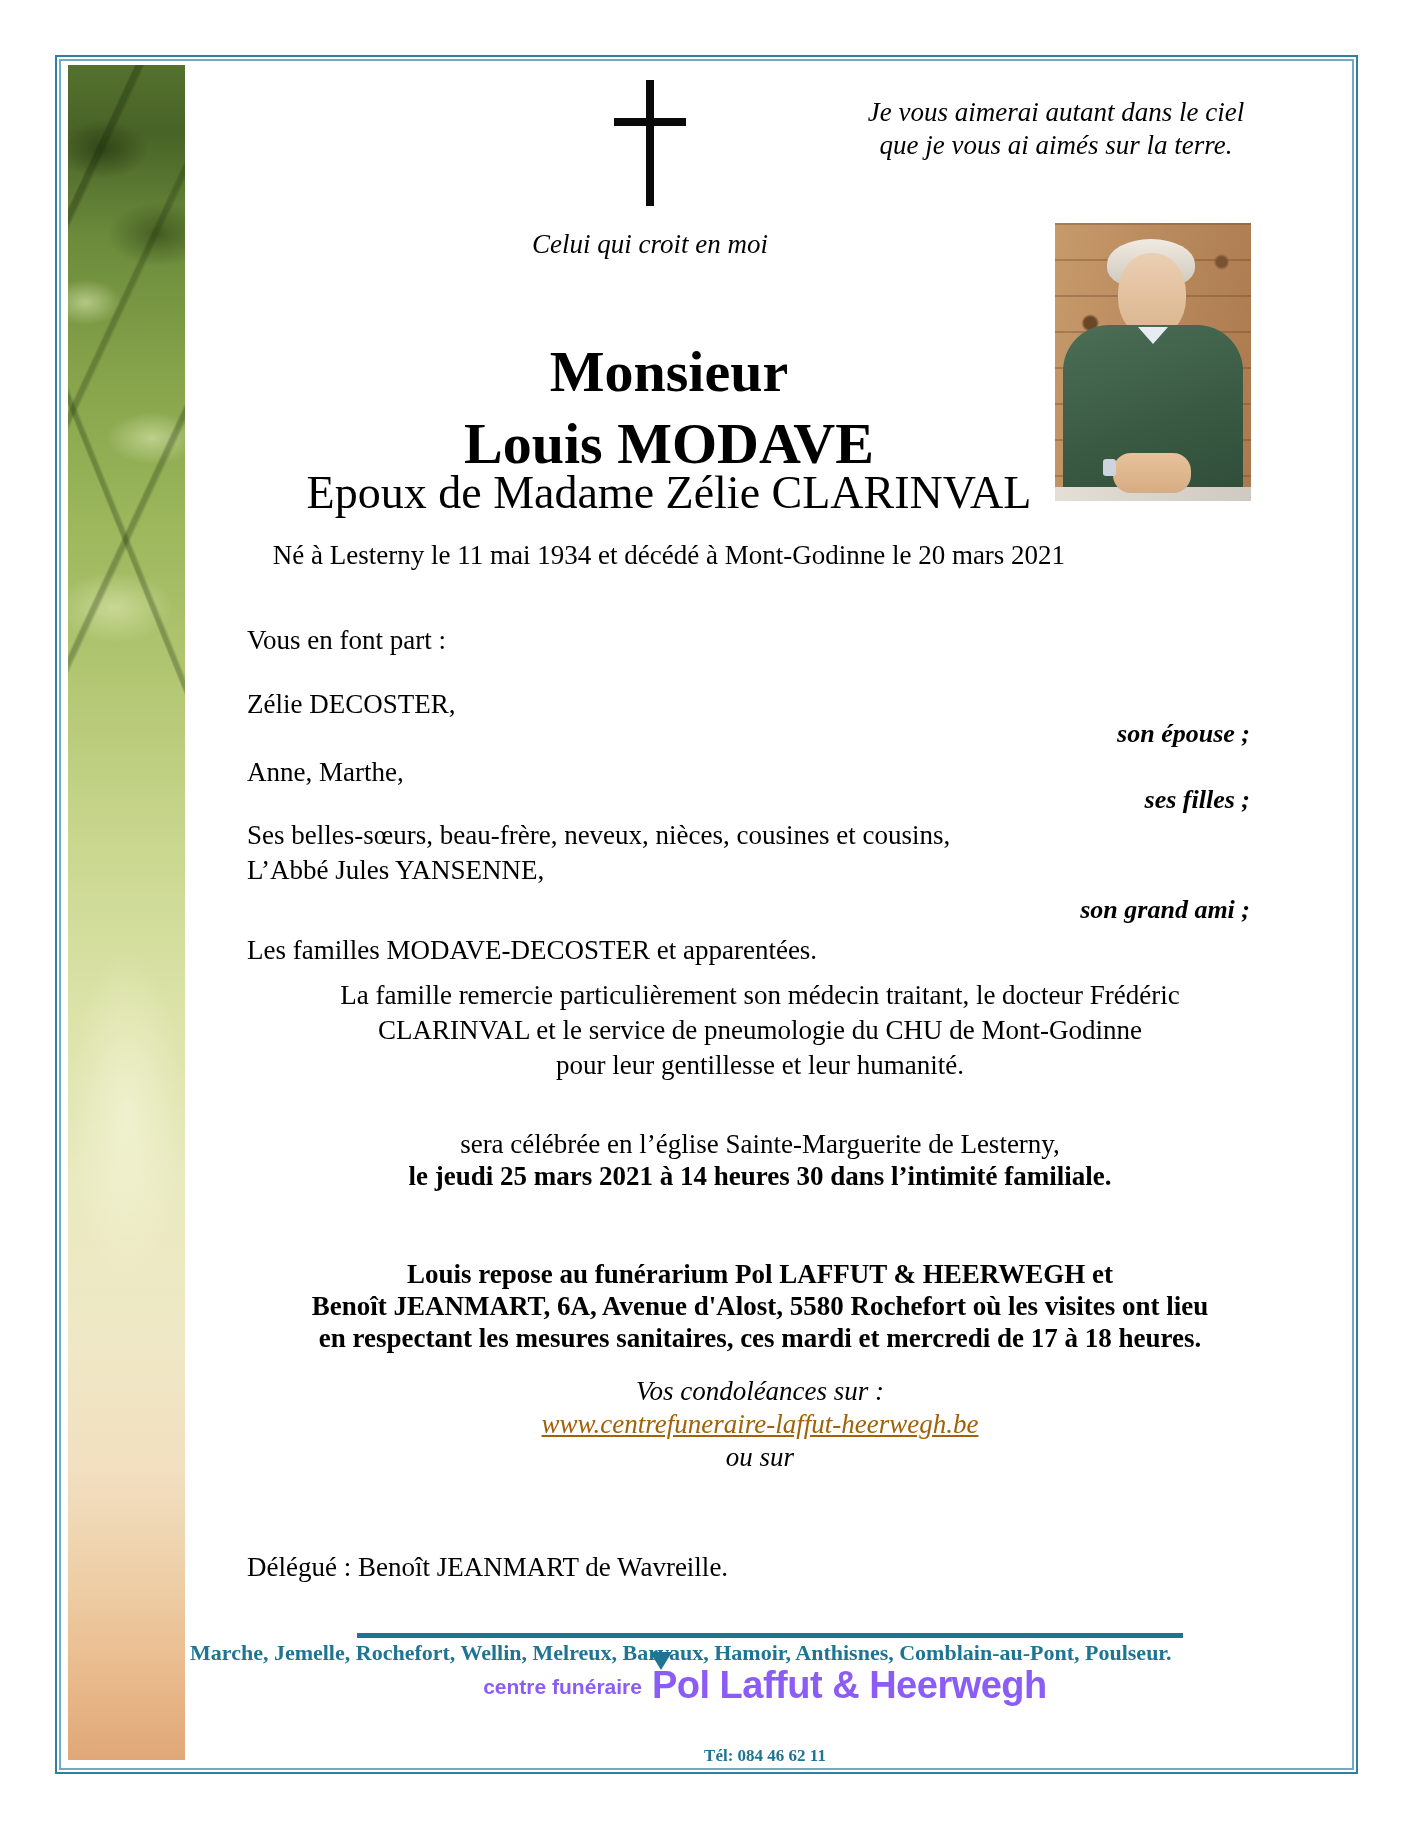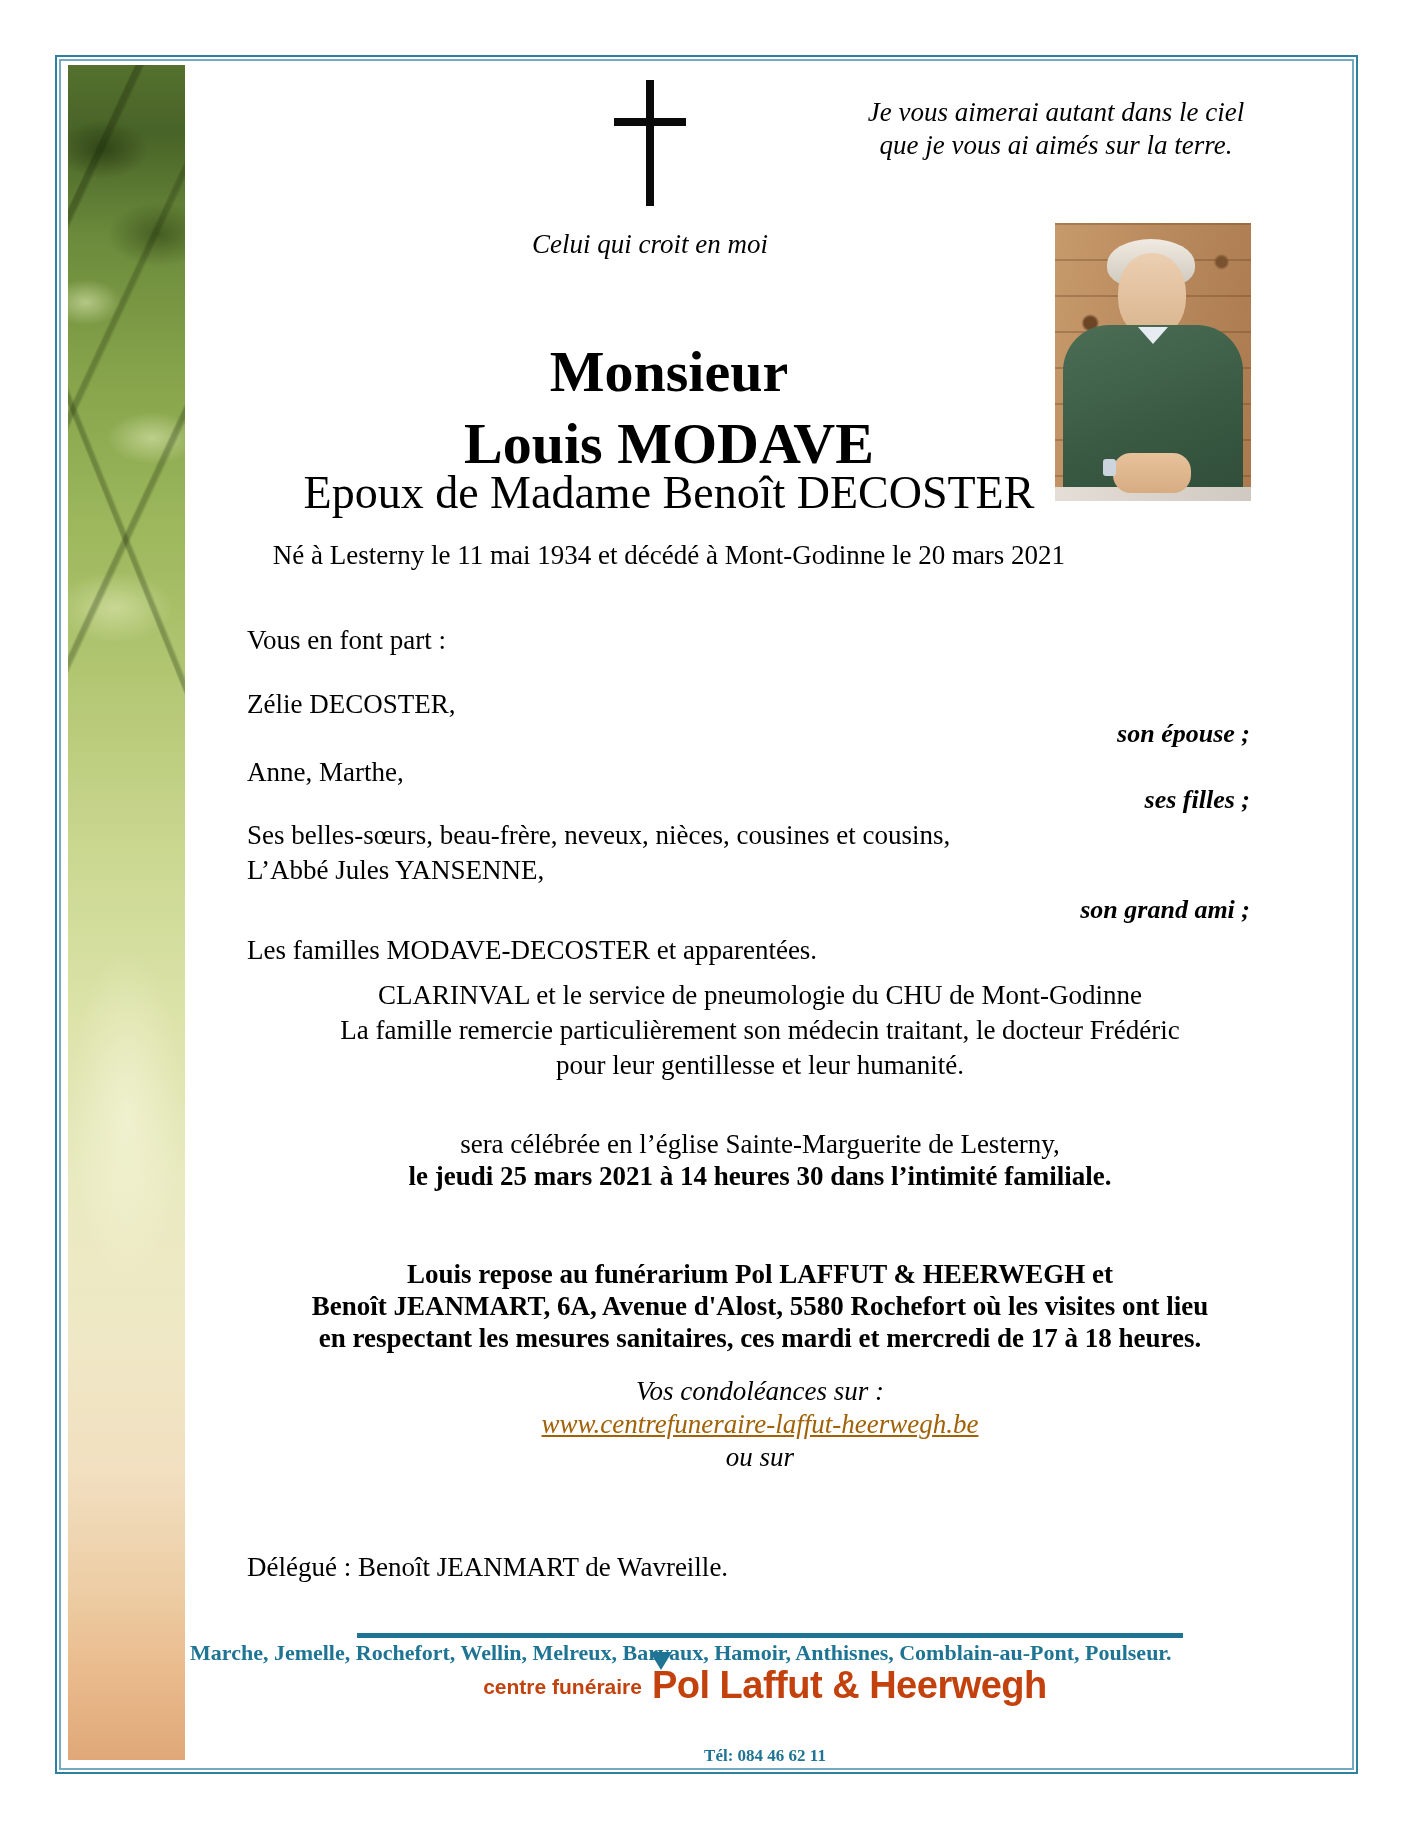--- a/index.html
+++ b/index.html
@@ -69,21 +69,21 @@
   .repose{top:1258px;font-size:27px;line-height:32px;font-weight:bold;}
   .condo{top:1375px;font-size:27px;line-height:33px;font-style:italic;}
   .bold-line{font-weight:bold;}
   a.doc-link{color:#a16207;text-decoration:underline;font-style:italic;}
 
   .delegate{left:247px;top:1552px;font-size:27px;line-height:30px;}
 
   
   .foot-bar{left:357px;top:1633px;width:826px;height:5px;background:#1f7493;}
   .foot-tri{left:650px;top:1652px;width:0;height:0;border-left:11px solid transparent;border-right:11px solid transparent;border-top:18px solid #1f7493;}
-  .brand-row{left:190px;top:1664px;width:1150px;text-align:center;color:#c2410c;font-family:"Liberation Sans","DejaVu Sans",sans-serif;white-space:nowrap;}
+  .brand-row{left:190px;top:1664px;width:1150px;text-align:center;color:#8b5cf6;font-family:"Liberation Sans","DejaVu Sans",sans-serif;white-space:nowrap;}
   .brand-prefix{font-size:21px;font-weight:bold;vertical-align:4px;margin-right:10px;}
   .brand-name{font-size:38px;font-weight:bold;letter-spacing:-0.5px;}
   .locations{left:190px;top:1642px;width:1150px;text-align:left;color:#1f7493;font-size:22px;font-weight:bold;line-height:22px;}
   .phone{left:190px;top:1745px;width:1150px;text-align:center;color:#1f7493;font-size:17px;font-weight:bold;line-height:21px;}
 </style>
 </head>
 <body>
 
 <div class="abs page-border"></div>
 
@@ -106,41 +106,41 @@
   <div class="abs face"></div>
   <div class="abs sweater"></div>
   <div class="abs collar"></div>
   <div class="abs tabletop"></div>
   <div class="abs hands"></div>
   <div class="abs watch"></div>
 </div>
 
 <div class="abs tcol t-monsieur">Monsieur</div>
 <div class="abs tcol t-name">Louis MODAVE</div>
-<div class="abs tcol t-spouse">Epoux de Madame Benoît DECOSTER</div>
+<div class="abs tcol t-spouse">Epoux de Madame Zélie CLARINVAL</div>
 <div class="abs tcol t-birth">Né à Lesterny le 11 mai 1934 et décédé à Mont-Godinne le 20 mars 2021</div>
 
 <div class="abs lm" style="top:625px;">Vous en font part :</div>
 
 <div class="abs lm" style="top:689px;">Zélie DECOSTER,</div>
 <div class="abs rel" style="top:719px;">son épouse ;</div>
 
 <div class="abs lm" style="top:757px;">Anne, Marthe,</div>
 <div class="abs rel" style="top:785px;">ses filles ;</div>
 
 <div class="abs lm" style="top:820px;">Ses belles-sœurs, beau-frère, neveux, nièces, cousines et cousins,</div>
 
 <div class="abs lm" style="top:855px;">L’Abbé Jules YANSENNE,</div>
 <div class="abs rel" style="top:895px;">son grand ami ;</div>
 
 <div class="abs lm" style="top:935px;">Les familles MODAVE-DECOSTER et apparentées.</div>
 
 <div class="abs ccol thanks">
+  <div>La famille remercie particulièrement son médecin traitant, le docteur Frédéric</div>
   <div>CLARINVAL et le service de pneumologie du CHU de Mont-Godinne</div>
-  <div>La famille remercie particulièrement son médecin traitant, le docteur Frédéric</div>
   <div>pour leur gentillesse et leur humanité.</div>
 </div>
 
 <div class="abs ccol ceremony">
   <div>sera célébrée en l’église Sainte-Marguerite de Lesterny,</div>
   <div class="bold-line">le jeudi 25 mars 2021 à 14 heures 30 dans l’intimité familiale.</div>
 </div>
 
 <div class="abs ccol repose">
   <div>Louis repose au funérarium Pol LAFFUT &amp; HEERWEGH et</div>

